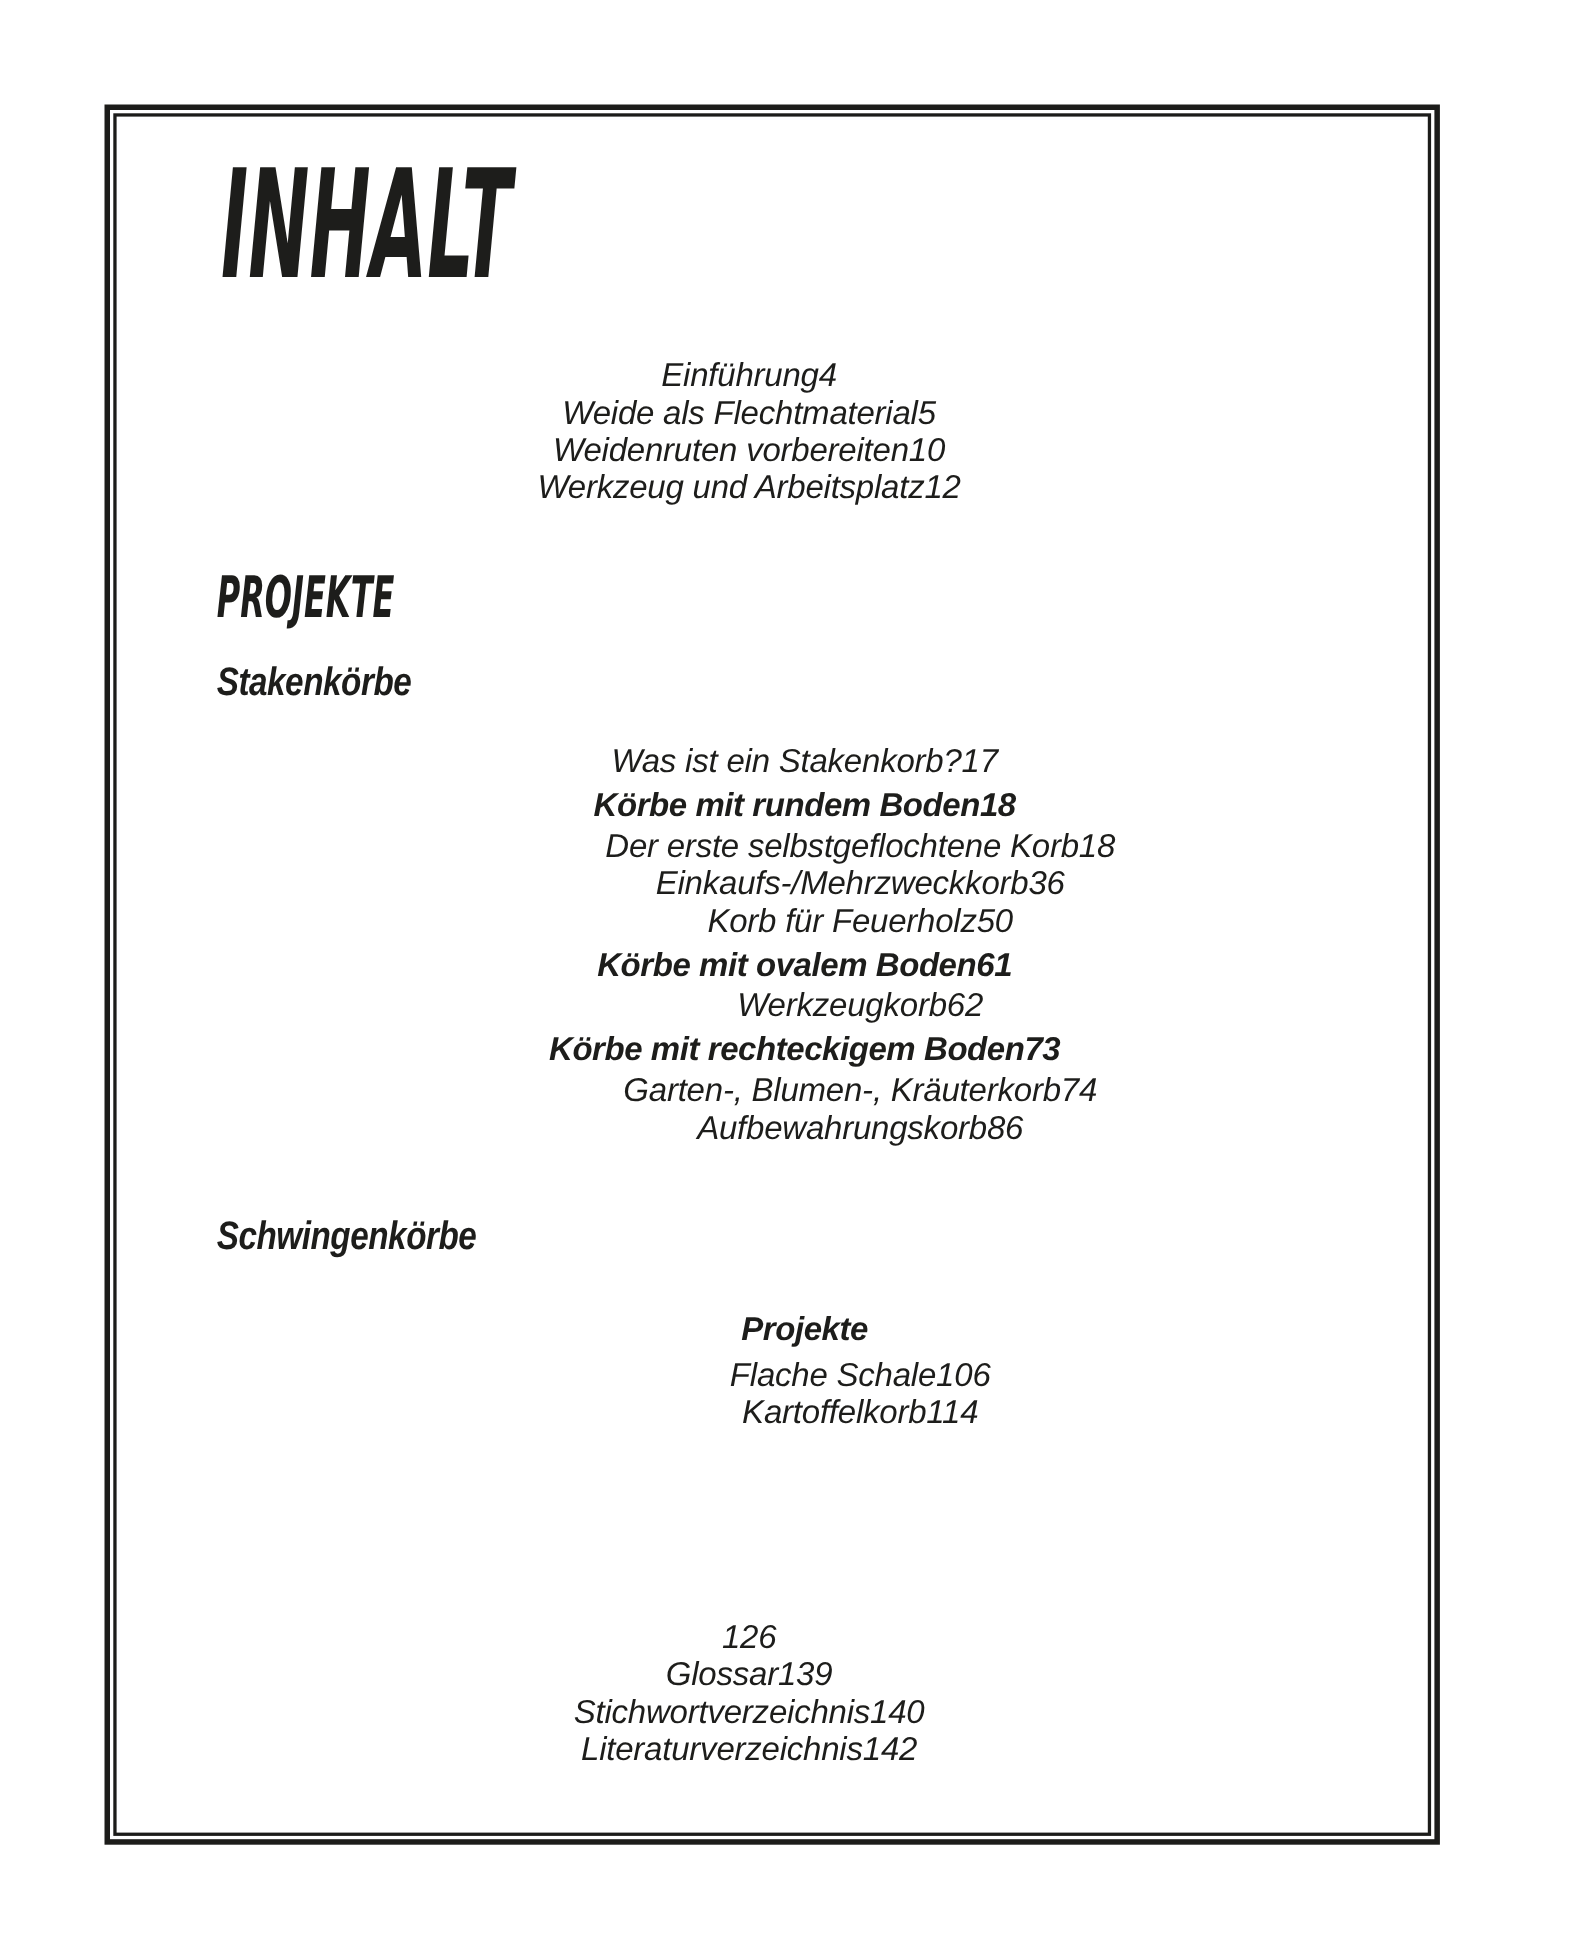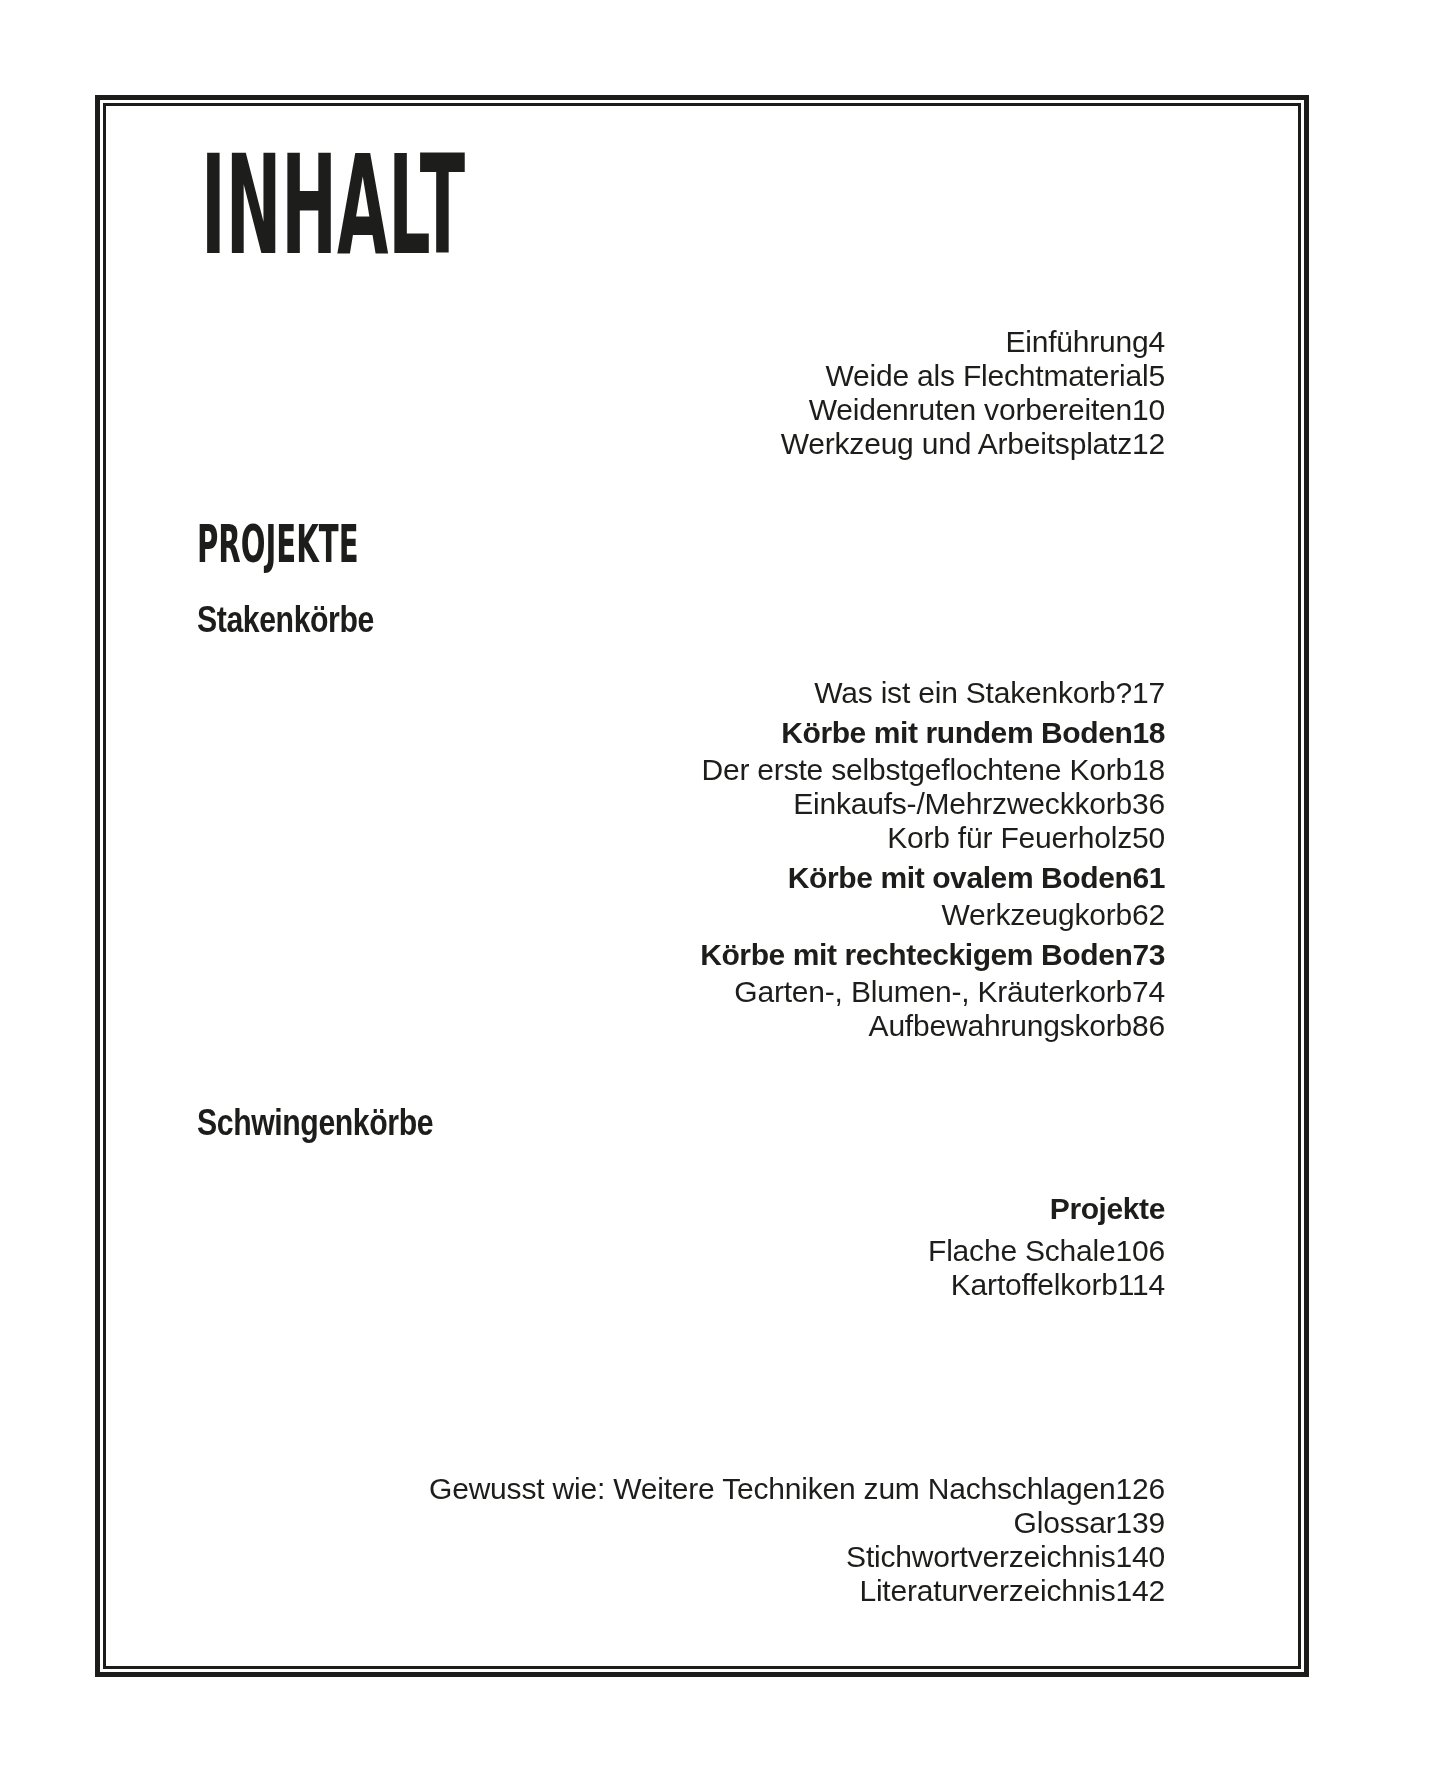--- a/index.html
+++ b/index.html
@@ -5,20 +5,21 @@
 <style>
   html, body { margin: 0; padding: 0; background: #ffffff; }
   .page {
     position: relative;
     width: 1441px;
     height: 1772px;
     background: #ffffff;
     color: #1d1d1b;
     font-family: "Liberation Sans", sans-serif;
     overflow: hidden;
+    font-style: italic;
   }
   
   .frame-outer {
     position: absolute;
     left: 95px; top: 95px;
     width: 1214px; height: 1582px;
     border: 5px solid #1c1c1a;
     box-sizing: border-box;
   }
   .frame-inner {
@@ -74,21 +75,21 @@
     position: absolute;
     left: 197px;
     width: 968px;
   }
   .list.intro  { top: 325px; }
   .list.stakenlist    { top: 676px; }
   .list.schwingenlist { top: 1179px; }
   .list.outro  { top: 1472px; }
   .row {
     display: flex;
-    justify-content: flex-end;
+    justify-content: center;
     align-items: baseline;
     font-size: 30px;
     line-height: 34px;
     letter-spacing: -0.2px;
   }
   .row .lbl { white-space: nowrap; }
   .row .num { white-space: nowrap; }
   .row.i1 { padding-left: 101px; }
   .row.i2 { padding-left: 202px; }
   .row.b  { font-weight: bold; letter-spacing: -0.4px; }
@@ -184,21 +185,20 @@
       <span class="num">106</span>
     </div>
     <div class="row i2">
       <span class="lbl">Kartoffelkorb</span>
       <span class="num">114</span>
     </div>
   </div>
 
   <div class="list outro">
     <div class="row">
-      <span class="lbl">Gewusst wie: Weitere Techniken zum Nachschlagen</span>
       <span class="num">126</span>
     </div>
     <div class="row">
       <span class="lbl">Glossar</span>
       <span class="num">139</span>
     </div>
     <div class="row">
       <span class="lbl">Stichwortverzeichnis</span>
       <span class="num">140</span>
     </div>

